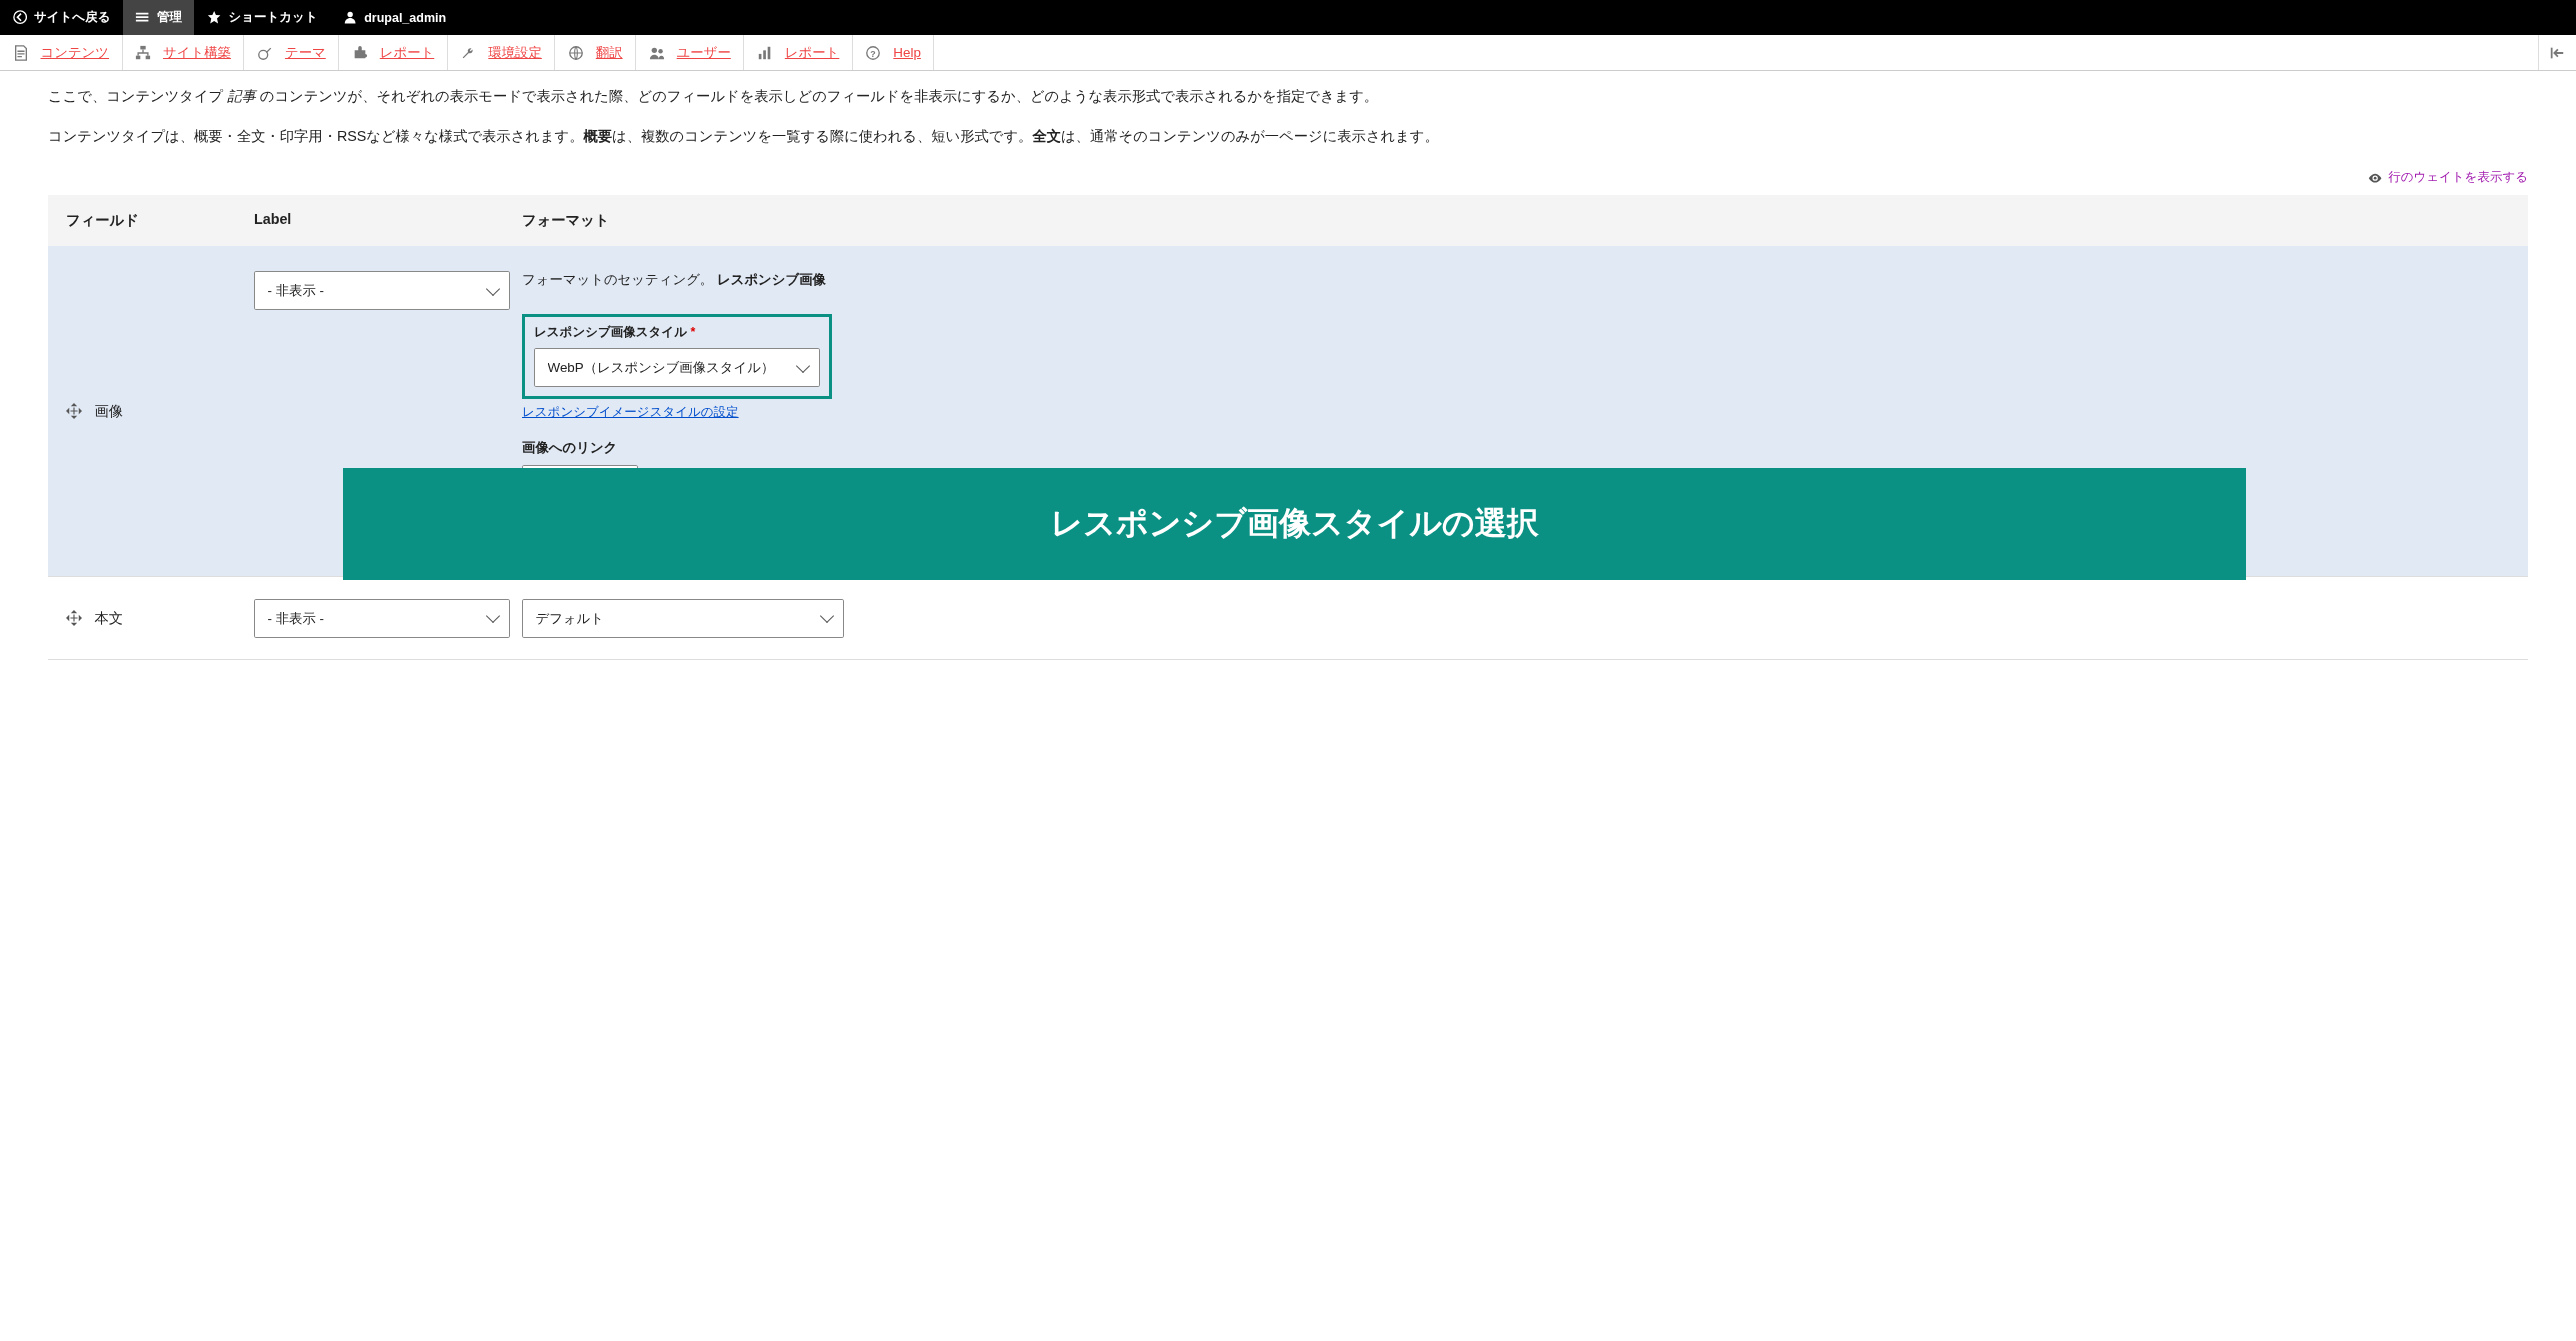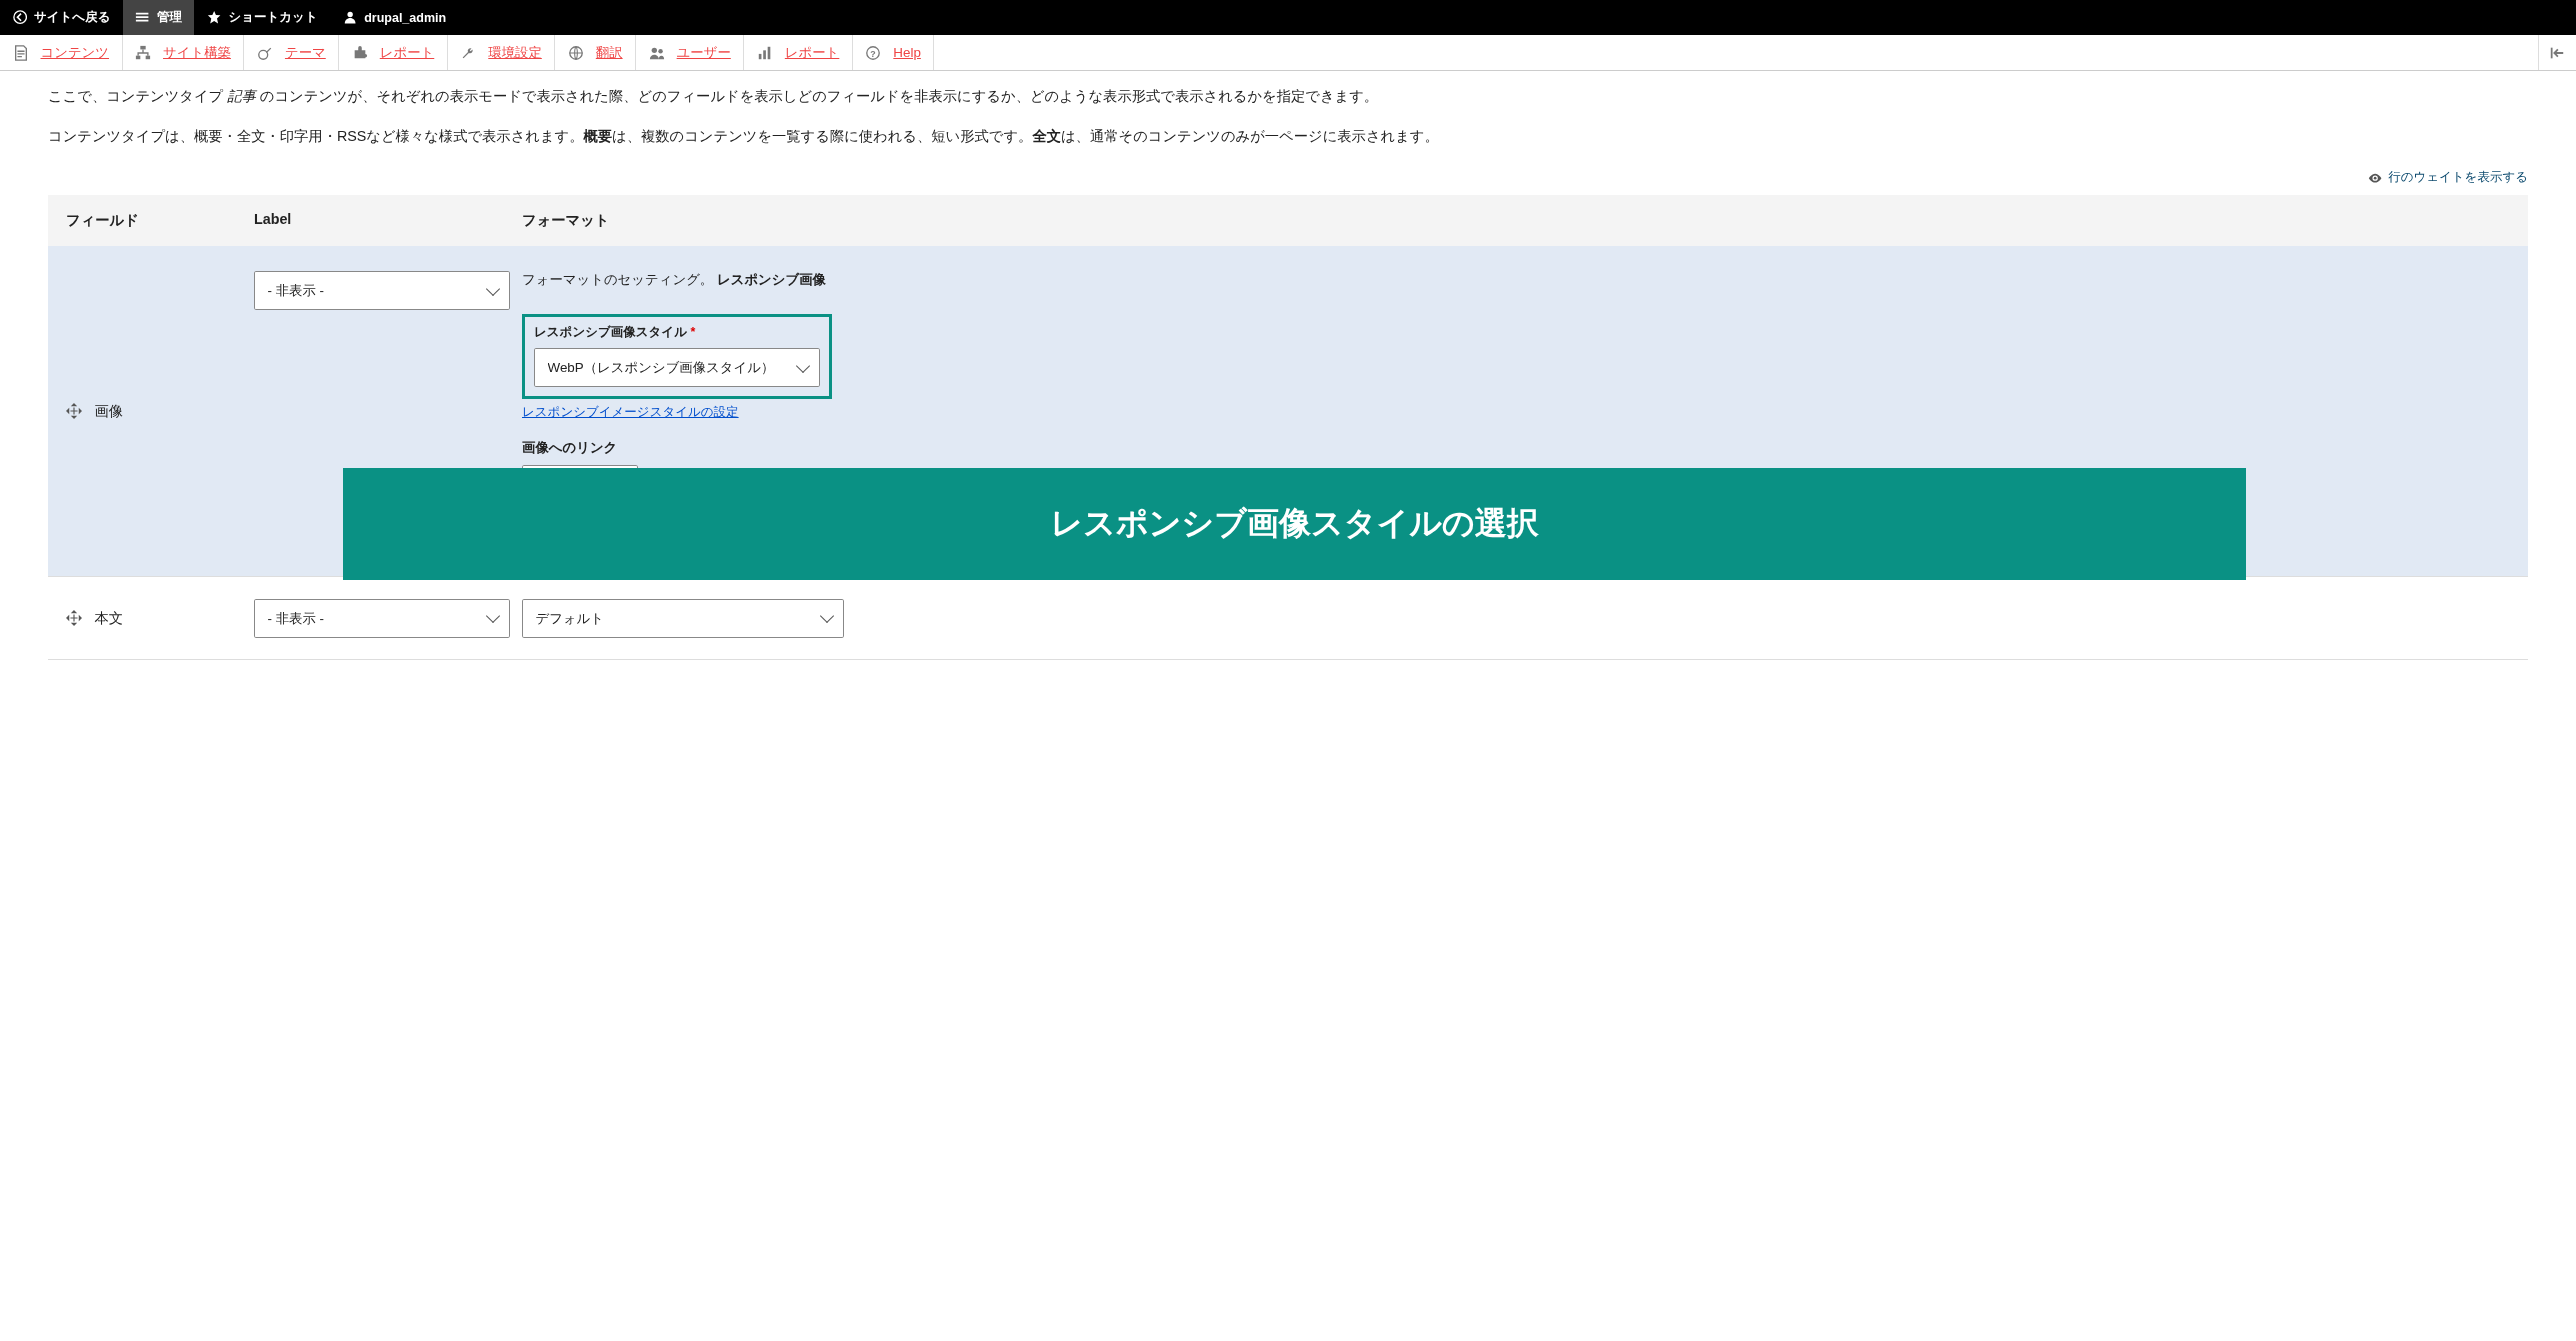--- a/index.html
+++ b/index.html
@@ -19,21 +19,21 @@
   .toolbar-tray { display: flex; align-items: center; padding: 0 10.7px; border-left: 0.9px solid #ddd; }
   .toolbar-tray svg { fill: #787878; width: 16px; height: 16px; }
 
   
   .content { padding: 12.5px 48px 0 48px; }
   .desc { line-height: 1.7; font-size: 14.3px; margin-bottom: 16px; }
   .desc b { font-weight: 700; }
   .desc i { font-style: italic; }
 
   
-  .show-weights { text-align: right; font-size: 12.5px; color: #0c4a6e; padding: 5.4px 0 9px 0; display: flex; justify-content: flex-end; align-items: center; gap: 5.4px; cursor: pointer; }
+  .show-weights { text-align: right; font-size: 12.5px; color: #a21caf; padding: 5.4px 0 9px 0; display: flex; justify-content: flex-end; align-items: center; gap: 5.4px; cursor: pointer; }
   .show-weights svg { width: 14.3px; height: 14.3px; fill: #555; }
 
   
   .field-table { width: 100%; }
   .field-head { display: flex; padding: 16px 18px; background: #f4f4f4; font-weight: 700; font-size: 14.3px; }
   .col-field { width: 188px; flex-shrink: 0; }
   .col-label { width: 268px; flex-shrink: 0; }
   .col-format { flex: 1; }
 
   .field-row { display: flex; align-items: center; padding: 21.5px 18px; border-bottom: 0.9px solid #ddd; position: relative; }

